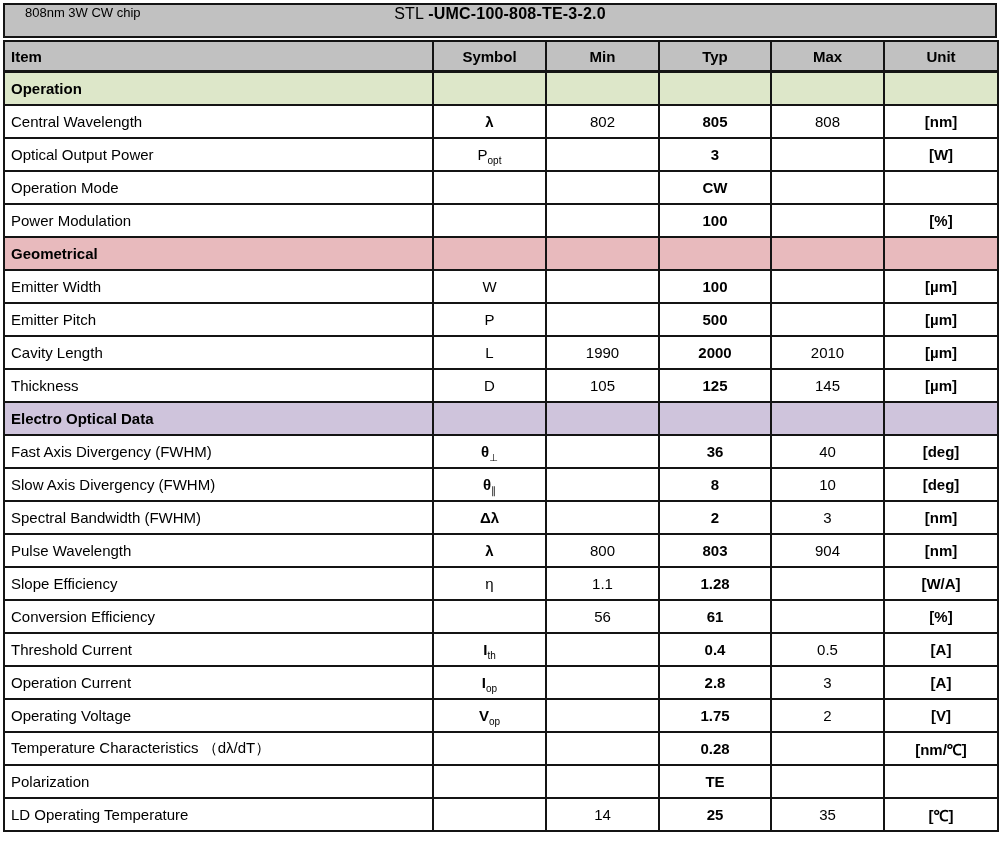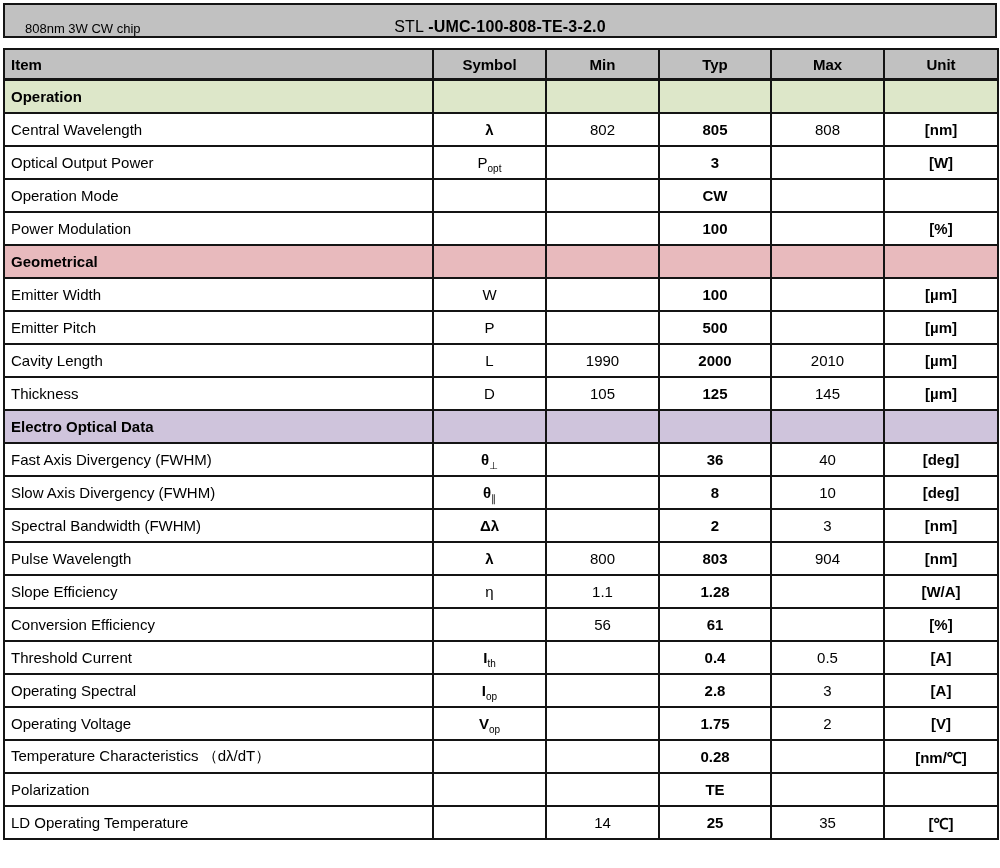--- a/index.html
+++ b/index.html
@@ -17,23 +17,23 @@
     background: #ffffff;
   }
   .b { font-weight: bold; }
 
   
   .model-bar {
     position: relative;
     height: 31px;
     background: #c1c1c1;
     border: 2px solid #141414;
-    margin-bottom: 10px;
+    margin-bottom: 2px;
     display: flex;
-    align-items: flex-end;
+    align-items: flex-start;
     box-sizing: content-box;
   }
   .chip-label {
     position: absolute;
     left: 20px;
     font-size: 13px;
     white-space: nowrap;
   }
   .model-center {
     width: 100%;
@@ -248,21 +248,21 @@
         </tr>
         <tr>
           <td class="item-cell">Threshold Current</td>
           <td><span class="b">I</span><sub>th</sub></td>
           <td></td>
           <td class="b">0.4</td>
           <td>0.5</td>
           <td class="b">[A]</td>
         </tr>
         <tr>
-          <td class="item-cell">Operating Spectral</td>
+          <td class="item-cell">Operation Current</td>
           <td><span class="b">I</span><sub>op</sub></td>
           <td></td>
           <td class="b">2.8</td>
           <td>3</td>
           <td class="b">[A]</td>
         </tr>
         <tr>
           <td class="item-cell">Operating Voltage</td>
           <td><span class="b">V</span><sub>op</sub></td>
           <td></td>

